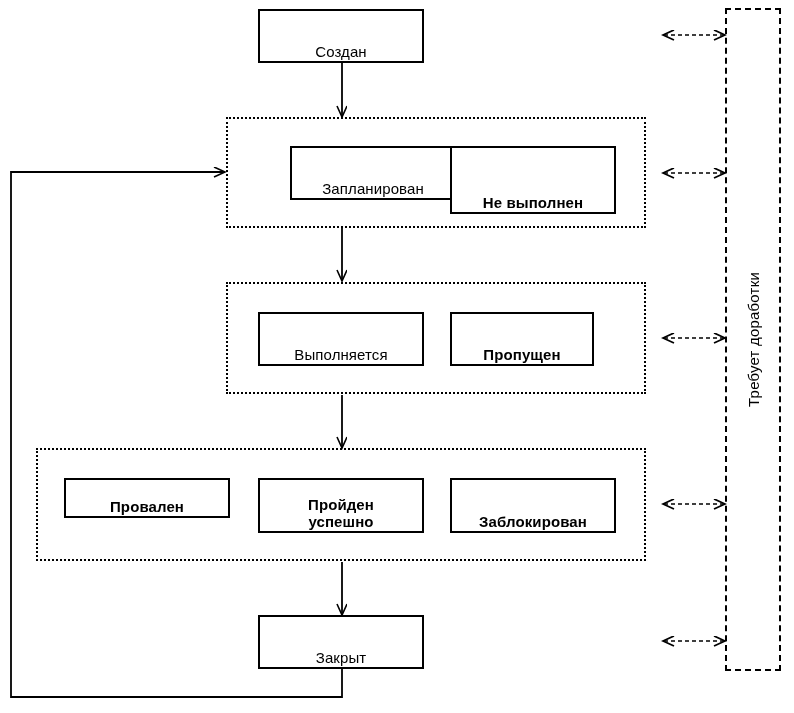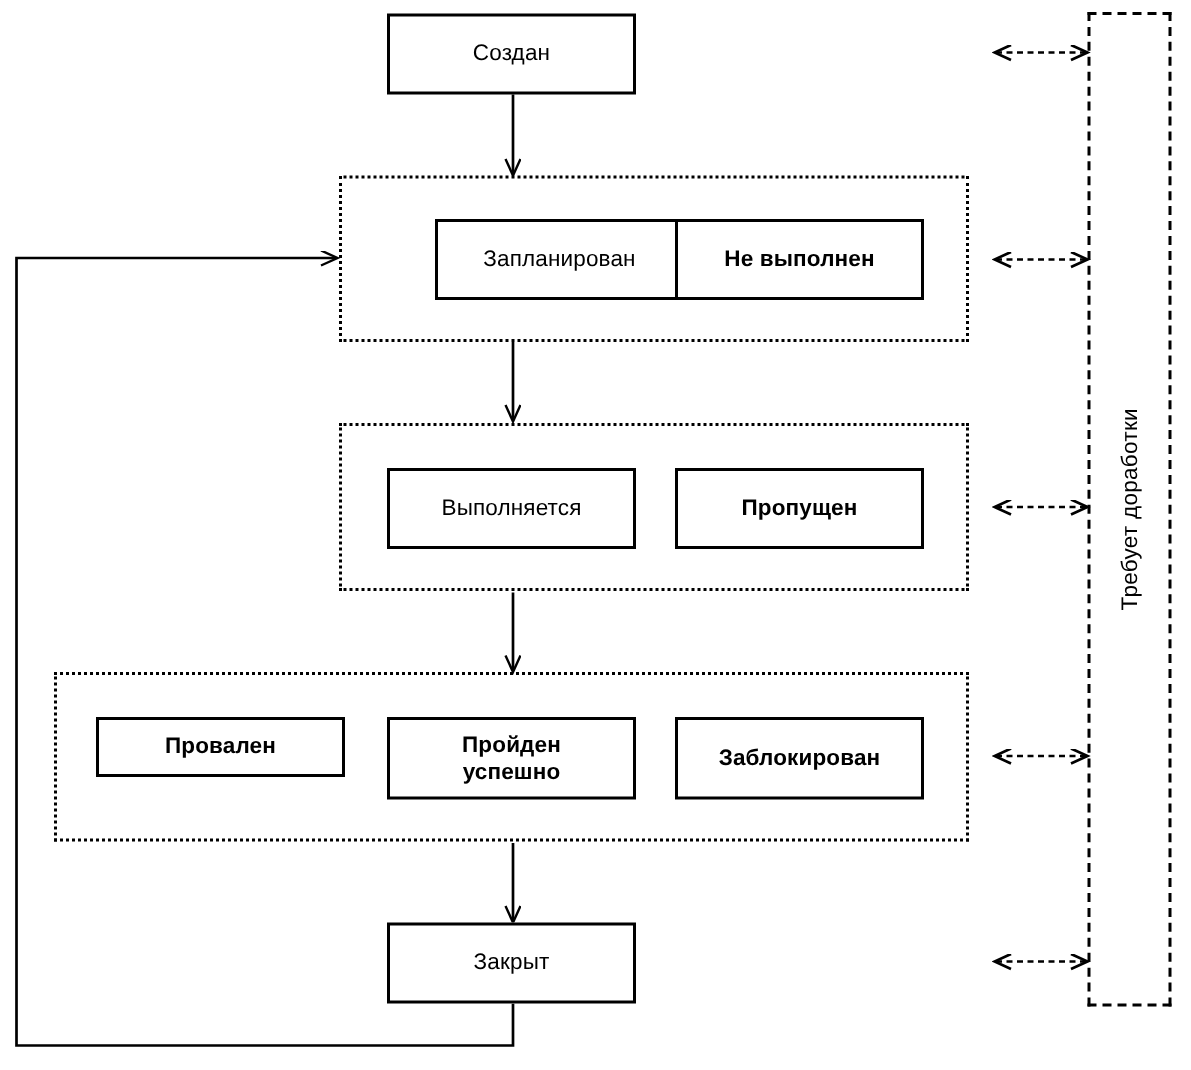--- a/index.html
+++ b/index.html
@@ -2,21 +2,21 @@
 <html><head>
 <meta charset="utf-8">
 <style>
   html,body{margin:0;padding:0;background:#ffffff;}
   body{width:794px;height:713px;font-family:"Liberation Sans","DejaVu Sans",sans-serif;color:#000;}
   #stage{position:relative;width:794px;height:713px;overflow:hidden;}
   svg#wires{position:absolute;left:0;top:0;width:794px;height:713px;pointer-events:none;}
 
   .group-box{position:absolute;border:2px dotted #000;box-sizing:border-box;background:transparent;}
   .node{position:absolute;border:2px solid #000;box-sizing:border-box;background:#fff;
-        display:flex;align-items:center;justify-content:center;text-align:center;
+        display:flex;align-items:flex-end;justify-content:center;text-align:center;
         font-size:15px;line-height:1.18;letter-spacing:0.1px;}
   .node.bold{font-weight:bold;}
   .node span{display:block;padding:0 4px;}
 
   .rework-panel{position:absolute;border:2px dashed #000;box-sizing:border-box;background:transparent;
                 display:flex;align-items:center;justify-content:center;}
   .rework-label{writing-mode:vertical-rl;transform:rotate(180deg);
                 font-size:15px;white-space:nowrap;letter-spacing:0.2px;}
 </style>
 </head>
@@ -75,29 +75,29 @@
   </svg>
 
   <div class="node" style="left:258px;top:9px;width:166px;height:54px;">
     <span>Создан</span>
   </div>
 
   <div class="group-box" style="left:226px;top:117px;width:420px;height:111px;"></div>
   <div class="node" style="left:258px;top:146px;width:166px;height:54px;margin-left:32px;">
     <span>Запланирован</span>
   </div>
-  <div class="node bold" style="left:450px;top:146px;width:166px;height:54px;">
+  <div class="node bold" style="left:450px;top:146px;width:166px;height:68px;">
     <span>Не выполнен</span>
   </div>
 
   <div class="group-box" style="left:226px;top:282px;width:420px;height:112px;"></div>
   <div class="node" style="left:258px;top:312px;width:166px;height:54px;">
     <span>Выполняется</span>
   </div>
-  <div class="node bold" style="left:450px;top:312px;width:166px;height:54px;">
+  <div class="node bold" style="left:450px;top:312px;width:144px;height:54px;">
     <span>Пропущен</span>
   </div>
 
   <div class="group-box" style="left:36px;top:448px;width:610px;height:113px;"></div>
   <div class="node bold" style="left:64px;top:478px;width:166px;height:40px;">
     <span>Провален</span>
   </div>
   <div class="node bold" style="left:258px;top:478px;width:166px;height:55px;">
     <span>
       <span>Пройден</span>

